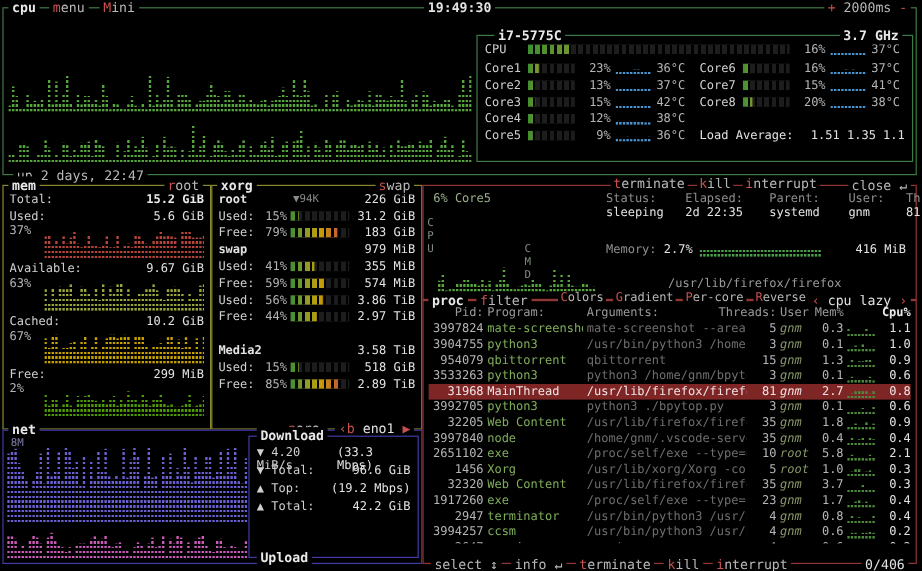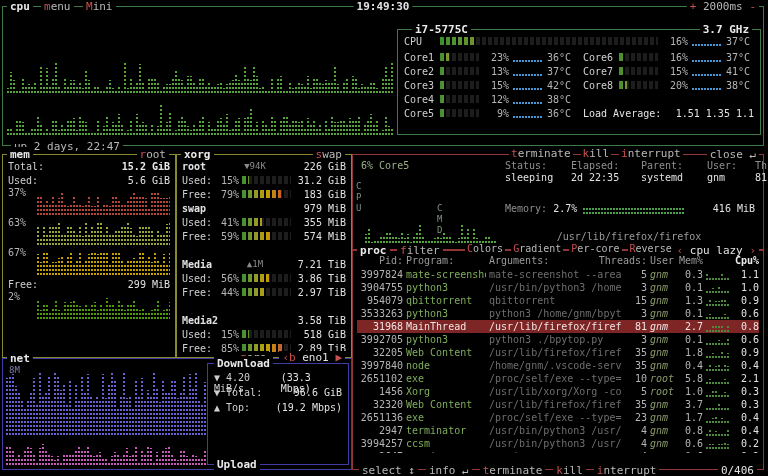--- a/index.html
+++ b/index.html
@@ -639,20 +639,24 @@
           <i style="height: 86%;"></i>
           <i style="height: 87%;"></i>
           <i style="height: 88%;"></i>
           <i style="height: 64%;"></i>
           <i style="height: 67%;"></i>
           <i style="height: 65%;"></i>
           <i style="height: 74%;"></i>
         </div>
     </div>
 
+    <div class="row-sb">
+      <span>Available:</span>
+      <span class="val">9.67 GiB</span>
+    </div>
     <div class="mgraph-row">
       <span class="pct">63%</span>
       <div class="graph mgraph" style="color: rgb(154, 165, 58);">
           <i style="height: 70%;"></i>
           <i style="height: 32%;"></i>
           <i style="height: 72%;"></i>
           <i style="height: 44%;"></i>
           <i style="height: 77%;"></i>
           <i style="height: 69%;"></i>
           <i style="height: 69%;"></i>
@@ -690,20 +694,24 @@
           <i style="height: 56%;"></i>
           <i style="height: 31%;"></i>
           <i style="height: 52%;"></i>
           <i style="height: 40%;"></i>
           <i style="height: 43%;"></i>
           <i style="height: 82%;"></i>
           <i style="height: 83%;"></i>
         </div>
     </div>
 
+    <div class="row-sb">
+      <span>Cached:</span>
+      <span class="val">10.2 GiB</span>
+    </div>
     <div class="mgraph-row">
       <span class="pct">67%</span>
       <div class="graph mgraph" style="color: rgb(196, 160, 0);">
           <i style="height: 79%;"></i>
           <i style="height: 49%;"></i>
           <i style="height: 87%;"></i>
           <i style="height: 93%;"></i>
           <i style="height: 45%;"></i>
           <i style="height: 49%;"></i>
           <i style="height: 50%;"></i>
@@ -845,25 +853,20 @@
     </div>
     <div class="disk-row">
       <span class="dlbl">Free:</span>
       <span class="dp">59%</span>
       <span class="meter">
           <i style="width: 59%; background-size: 169.492% 100%;"></i>
         </span>
       <span class="dv">574 MiB</span>
     </div>
 
-    <div class="row-sb disk-gap">
-      <span class="dname">Media</span>
-      <span class="dio">▲1M</span>
-      <span class="val">7.21 TiB</span>
-    </div>
     <div class="disk-row">
       <span class="dlbl">Used:</span>
       <span class="dp">56%</span>
       <span class="meter">
           <i style="width: 56%; background-size: 178.571% 100%;"></i>
         </span>
       <span class="dv">3.86 TiB</span>
     </div>
     <div class="disk-row">
       <span class="dlbl">Free:</span>
@@ -1051,20 +1054,24 @@
           <span class="nr">(33.3 Mbps)</span>
         </div>
       <div class="nrow">
           <span class="nl">▼ Total:</span>
           <span class="nr">96.6 GiB</span>
         </div>
       <div class="nrow">
           <span class="nl">▲ Top:</span>
           <span class="nr">(19.2 Mbps)</span>
         </div>
+      <div class="nrow">
+          <span class="nl">▲ Total:</span>
+          <span class="nr">42.2 GiB</span>
+        </div>
     </div>
   </div>
 
   <div class="box detail-box">
     <div class="dbtns">
       <span class="btn hot">terminate</span>
       <span class="btn hot">kill</span>
       <span class="btn hot">interrupt</span>
     </div>
     <span class="blabel btn closebtn">close ↵</span>
@@ -1404,21 +1411,21 @@
             <i style="height: 31%;"></i>
             <i style="height: 32%;"></i>
             <i style="height: 52%;"></i>
             <i style="height: 19%;"></i>
             <i style="height: 32%;"></i>
             <i style="height: 23%;"></i>
           </span>
           <span class="c-cpu">0.3</span>
       </div>
       <div class="prow">
-        <span class="c-pid">2651136</span>
+        <span class="c-pid">1917260</span>
           <span class="c-prog">exe</span>
           <span class="c-args">/proc/self/exe --type=rendere</span>
           <span class="c-thr">23</span>
           <span class="c-user">gnm</span>
           <span class="c-mem">1.7</span>
           <span class="graph c-graph" style="color: rgb(77, 138, 61);">
             <i style="height: 32%;"></i>
             <i style="height: 21%;"></i>
             <i style="height: 49%;"></i>
             <i style="height: 59%;"></i>

